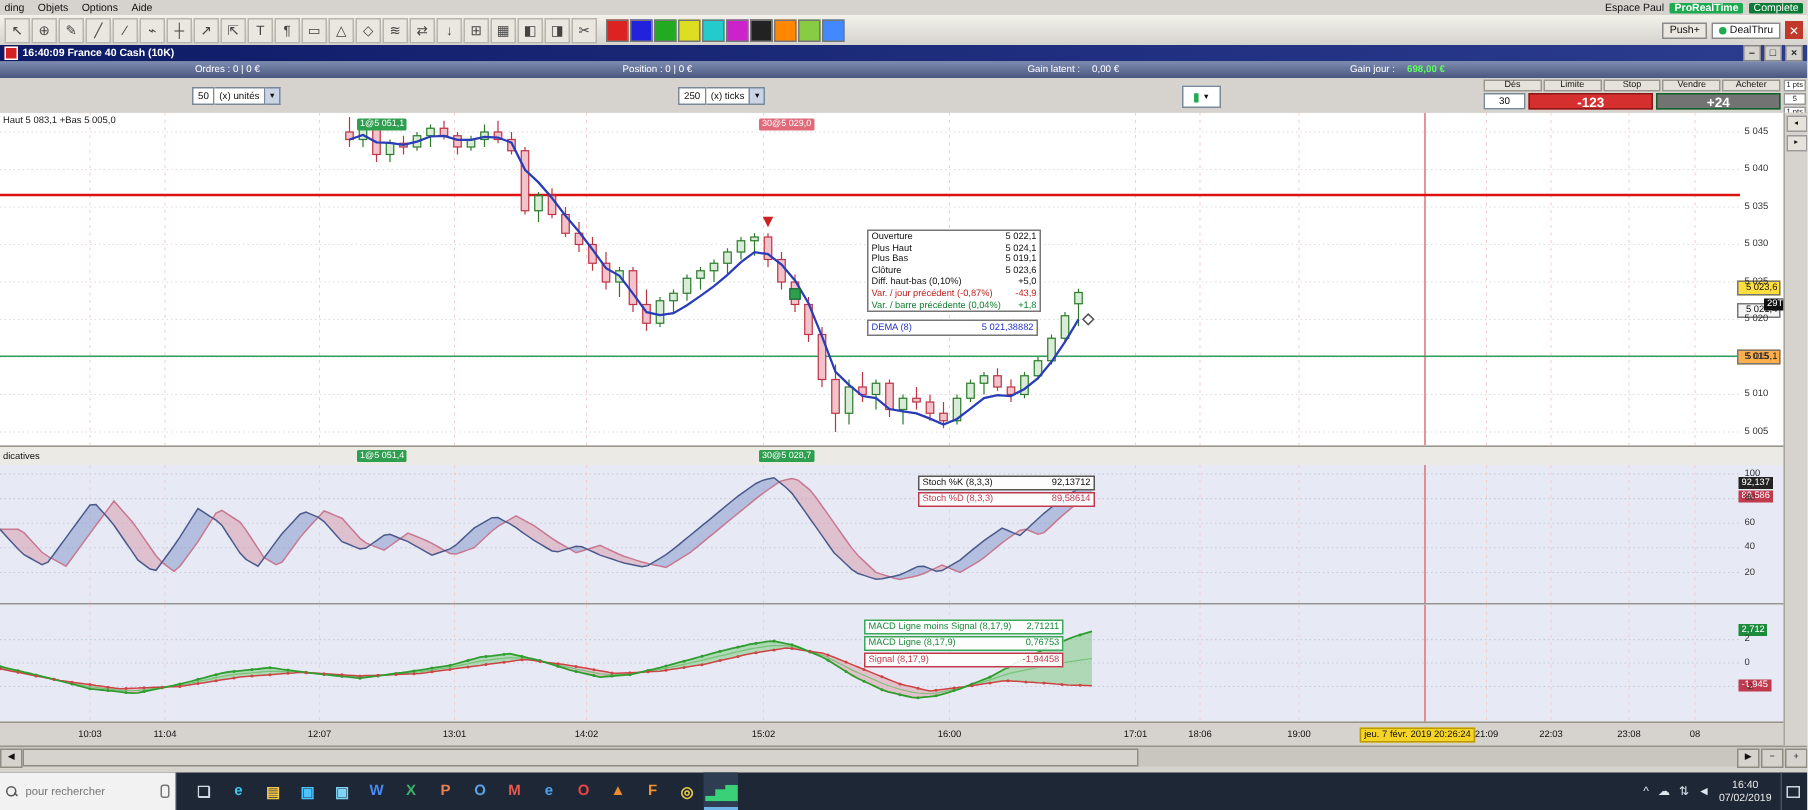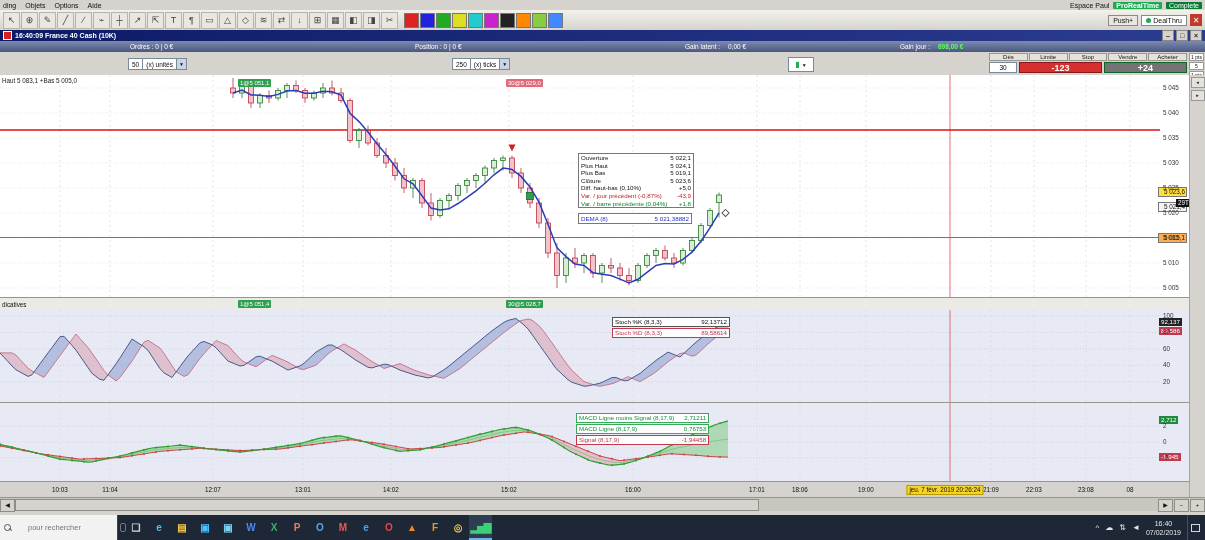--- a/index.html
+++ b/index.html
@@ -89,21 +89,21 @@
   .tx-hl{background:#f5d327;border:1px solid #b89a00;padding:0 2px;top:3px;line-height:8px}
   
   .hscroll{position:absolute;top:497px;left:0;width:1205px;height:13px;background:#c9c6bf;border-top:1px solid #98958d}
   .hs-btn{position:absolute;top:1px;width:13px;height:11px;background:#d6d3ce;border:1px solid #8f8c84;text-align:center;line-height:10px;font-size:6px}
   .hs-thumb{position:absolute;left:15px;top:1px;width:742px;height:10px;background:#d6d3ce;border:1px solid #8f8c84}
   
   .right-strip{position:absolute;top:75px;right:0;width:15px;height:422px;background:#d6d3ce;border-left:1px solid #a8a59d}
   .rs-btn{width:12px;height:9px;background:#e4e2da;border:1px solid #999;margin:2px auto 0;text-align:center;line-height:8px;font-size:5px}
   
   .taskbar{position:absolute;top:515px;left:0;width:1205px;height:25px;background:#1d2735;display:flex;align-items:center;color:#e8e8e8}
-  .search-box{width:118px;height:25px;background:#f2f2f2;display:flex;align-items:center;gap:14px;padding:0 4px;box-sizing:border-box;border-right:1px solid #3a4656}
+  .search-box{width:118px;height:25px;background:#f2f2f2;display:flex;align-items:center;gap:3px;padding:0 4px;box-sizing:border-box;border-right:1px solid #3a4656}
   .search-box input{border:none;outline:none;background:transparent;font-size:7.5px;color:#555;width:76px;font-family:"Liberation Sans",sans-serif}
   .mag{position:relative;width:8px;height:8px;flex:none}
   .mag::before{content:"";position:absolute;left:0;top:0;width:5px;height:5px;border:1.2px solid #555;border-radius:50%}
   .mag::after{content:"";position:absolute;left:5px;top:5px;width:3px;height:1.2px;background:#555;transform:rotate(45deg)}
   .mic{width:4px;height:7px;border:1px solid #777;border-radius:2px;margin-left:auto;flex:none}
   #tb-icons{display:flex;margin-left:6px}
   .tb-icon{width:23px;height:25px;display:flex;align-items:center;justify-content:center;font-size:10px;font-weight:bold;letter-spacing:-1px}
   .tb-icon.active{background:#2e3d52;box-shadow:inset 0 -2px 0 #6fb3e8}
   .tray{margin-left:auto;display:flex;align-items:center;gap:6px;padding-right:3px}
   .tray-icon{font-size:8px;color:#dfe6ee}

